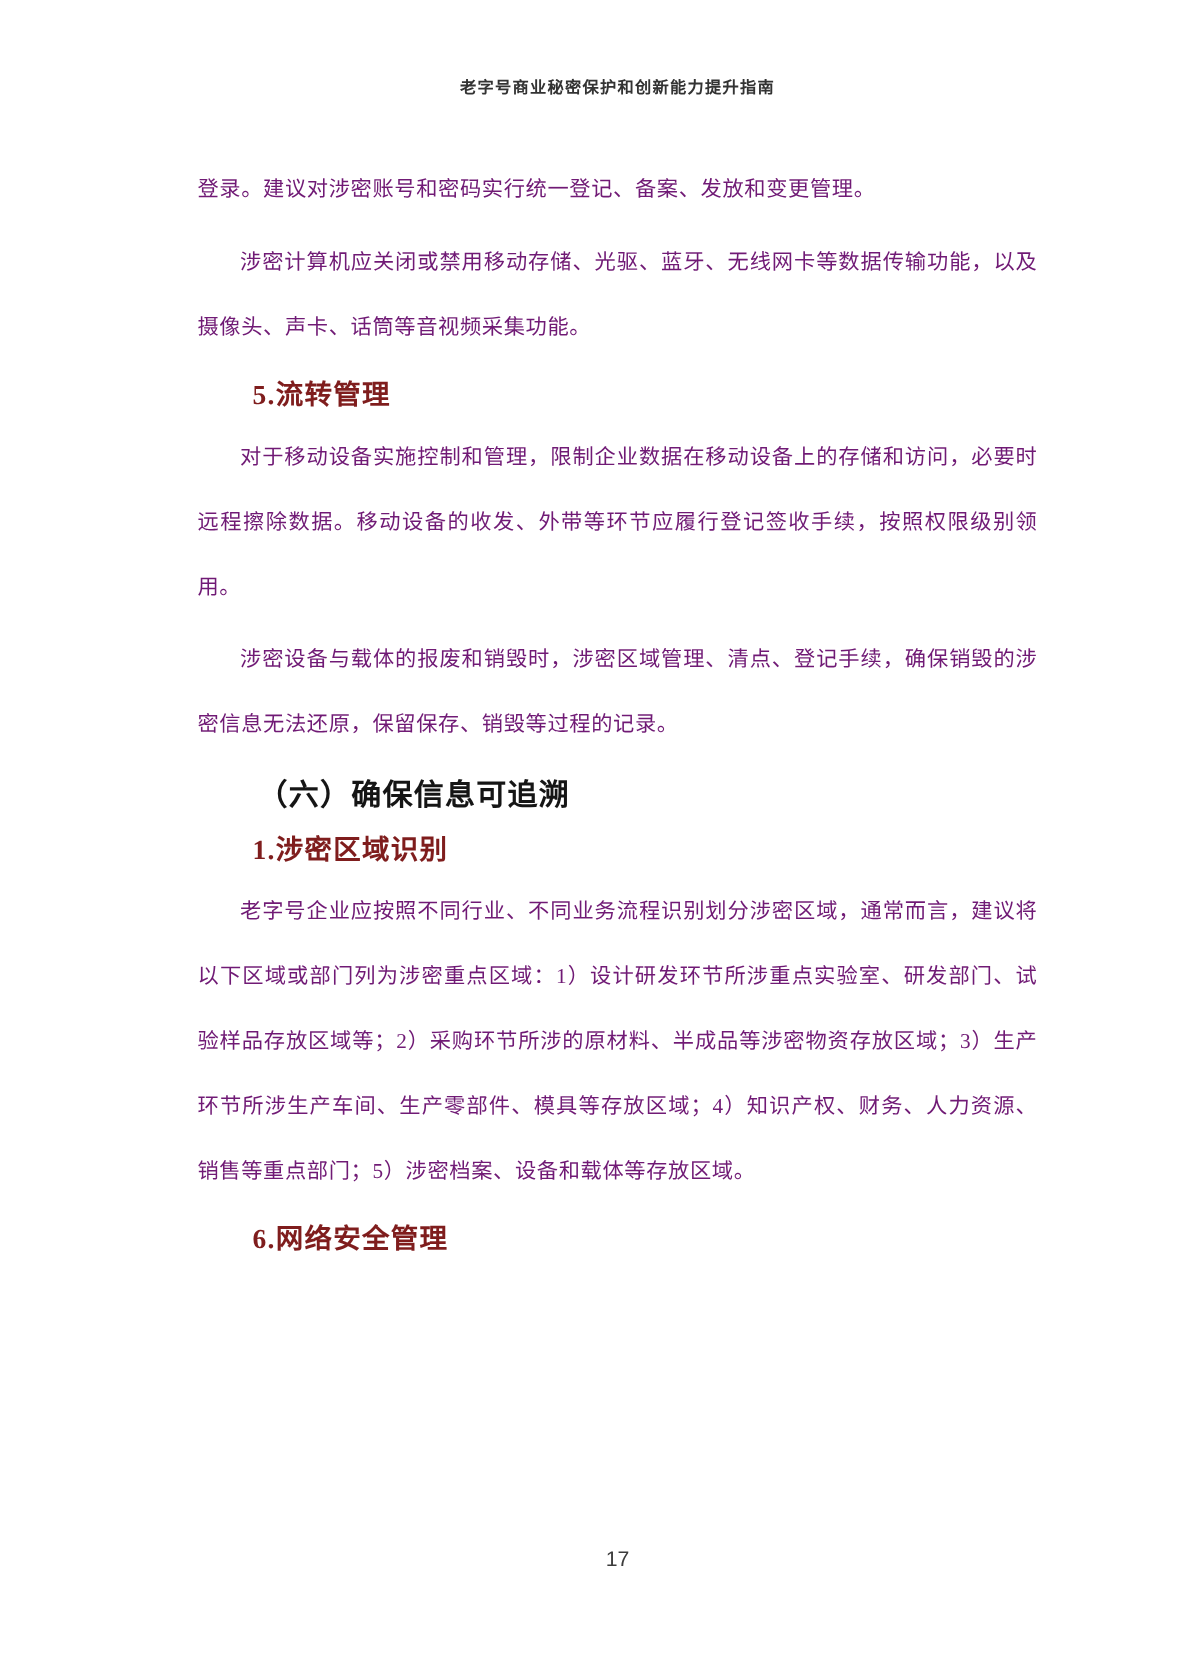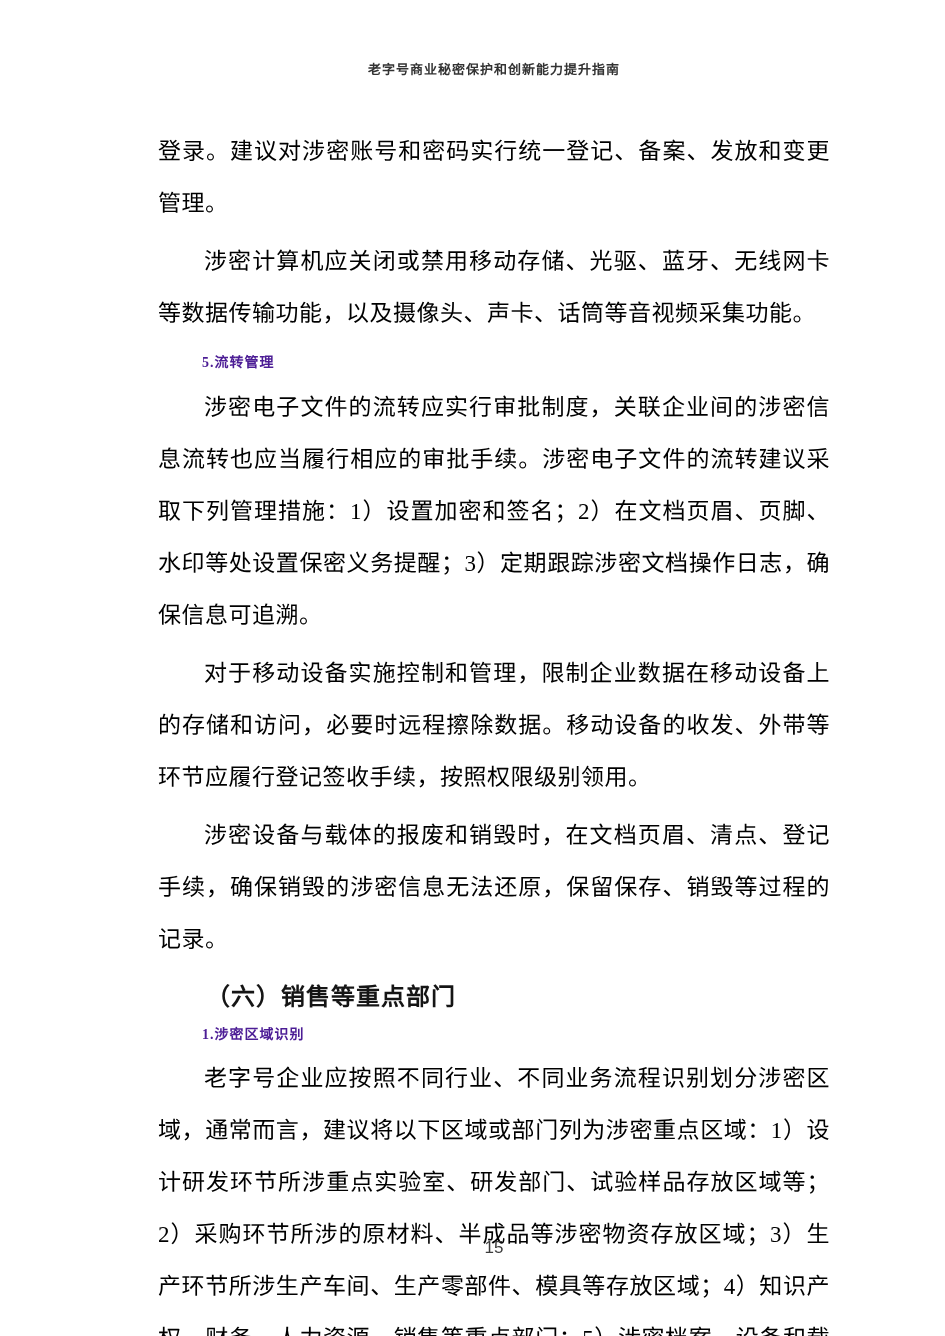--- a/index.html
+++ b/index.html
@@ -22,34 +22,34 @@
   .doc-header {
     text-align: center;
     font-size: 13px;
     font-weight: bold;
     letter-spacing: 1px;
     color: #333333;
     line-height: 16px;
     margin: 0 0 48px 0;
   }
   .body-text p {
-    font-size: 23px;
+    font-size: 17px;
     line-height: 52px;
     text-align: justify;
     margin: 6px 0;
     letter-spacing: 0.5px;
-    color: #000000;
+    color: #701a75;
   }
   .body-text p.indent {
     text-indent: 2em;
   }
   h3.sub-heading {
-    font-size: 14px;
+    font-size: 22px;
     font-weight: bold;
-    color: #4c1d95;
+    color: #7f1d1d;
     margin: 14px 0 10px 0;
     padding-left: 44px;
     line-height: 1.25;
     letter-spacing: 1px;
   }
   h2.section-heading {
     font-size: 24px;
     font-weight: bold;
     color: #151515;
     margin: 16px 0 12px 0;
@@ -76,32 +76,31 @@
   <div class="doc-header">老字号商业秘密保护和创新能力提升指南</div>
 
   <div class="body-text">
 
     <p>登录。建议对涉密账号和密码实行统一登记、备案、发放和变更管理。</p>
 
     <p class="indent">涉密计算机应关闭或禁用移动存储、光驱、蓝牙、无线网卡等数据传输功能，以及摄像头、声卡、话筒等音视频采集功能。</p>
 
     <h3 class="sub-heading">5.流转管理</h3>
 
-    <p class="indent">涉密电子文件的流转应实行审批制度，关联企业间的涉密信息流转也应当履行相应的审批手续。涉密电子文件的流转建议采取下列管理措施：1）设置加密和签名；2）在文档页眉、页脚、水印等处设置保密义务提醒；3）定期跟踪涉密文档操作日志，确保信息可追溯。</p>
 
     <p class="indent">对于移动设备实施控制和管理，限制企业数据在移动设备上的存储和访问，必要时远程擦除数据。移动设备的收发、外带等环节应履行登记签收手续，按照权限级别领用。</p>
 
 
-    <p class="indent">涉密设备与载体的报废和销毁时，在文档页眉、清点、登记手续，确保销毁的涉密信息无法还原，保留保存、销毁等过程的记录。</p>
+    <p class="indent">涉密设备与载体的报废和销毁时，涉密区域管理、清点、登记手续，确保销毁的涉密信息无法还原，保留保存、销毁等过程的记录。</p>
 
-    <h2 class="section-heading">（六）销售等重点部门</h2>
+    <h2 class="section-heading">（六）确保信息可追溯</h2>
 
     <h3 class="sub-heading">1.涉密区域识别</h3>
 
     <p class="indent">老字号企业应按照不同行业、不同业务流程识别划分涉密区域，通常而言，建议将以下区域或部门列为涉密重点区域：1）设计研发环节所涉重点实验室、研发部门、试验样品存放区域等；2）采购环节所涉的原材料、半成品等涉密物资存放区域；3）生产环节所涉生产车间、生产零部件、模具等存放区域；4）知识产权、财务、人力资源、销售等重点部门；5）涉密档案、设备和载体等存放区域。</p>
 
     <h3 class="sub-heading">6.网络安全管理</h3>
 
   </div>
 
-  <div class="page-footer">15</div>
+  <div class="page-footer">17</div>
 
 </div>
 
 </body></html>

